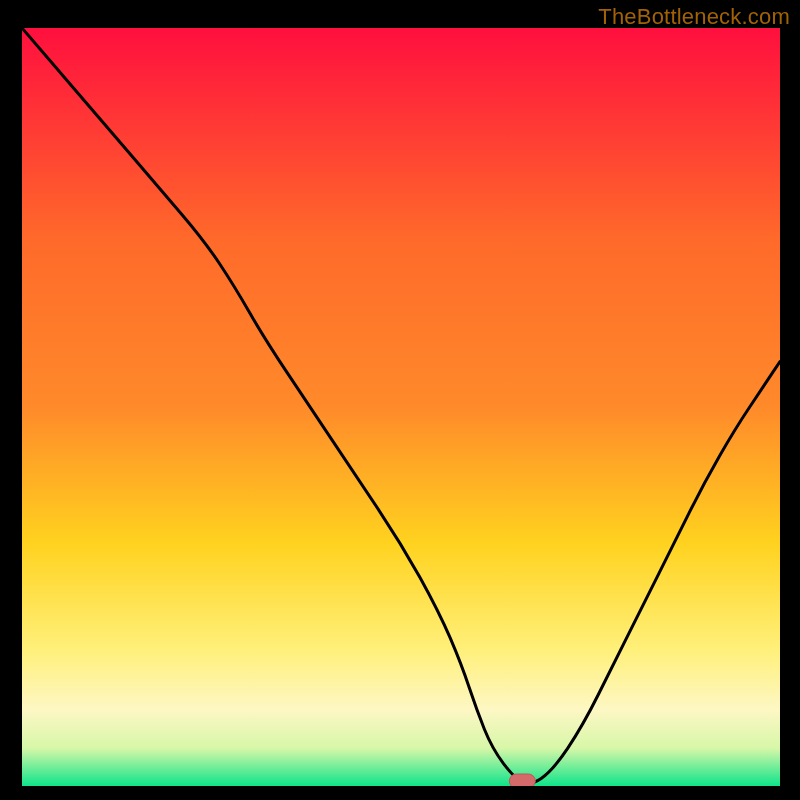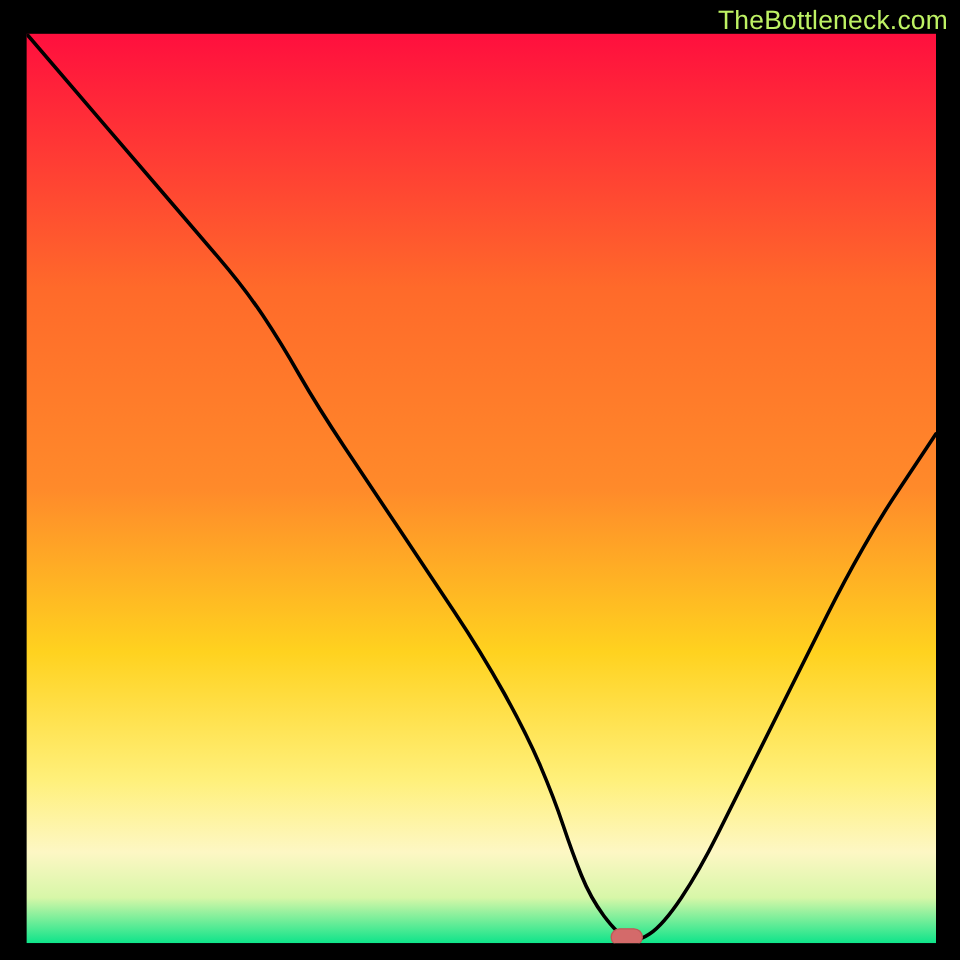--- a/index.html
+++ b/index.html
@@ -9,21 +9,21 @@
     width: 800px;
     height: 800px;
     background: #000;
   }
   .watermark {
     position: absolute;
     top: 4px;
     right: 10px;
     font-family: Arial, Helvetica, sans-serif;
     font-size: 22px;
-    color: #bef264;
+    color: #a16207;
     font-weight: 500;
     letter-spacing: 0.2px;
   }
   .plot {
     position: absolute;
     left: 22px;
     top: 28px;
     width: 758px;   
     height: 758px;  
   }

